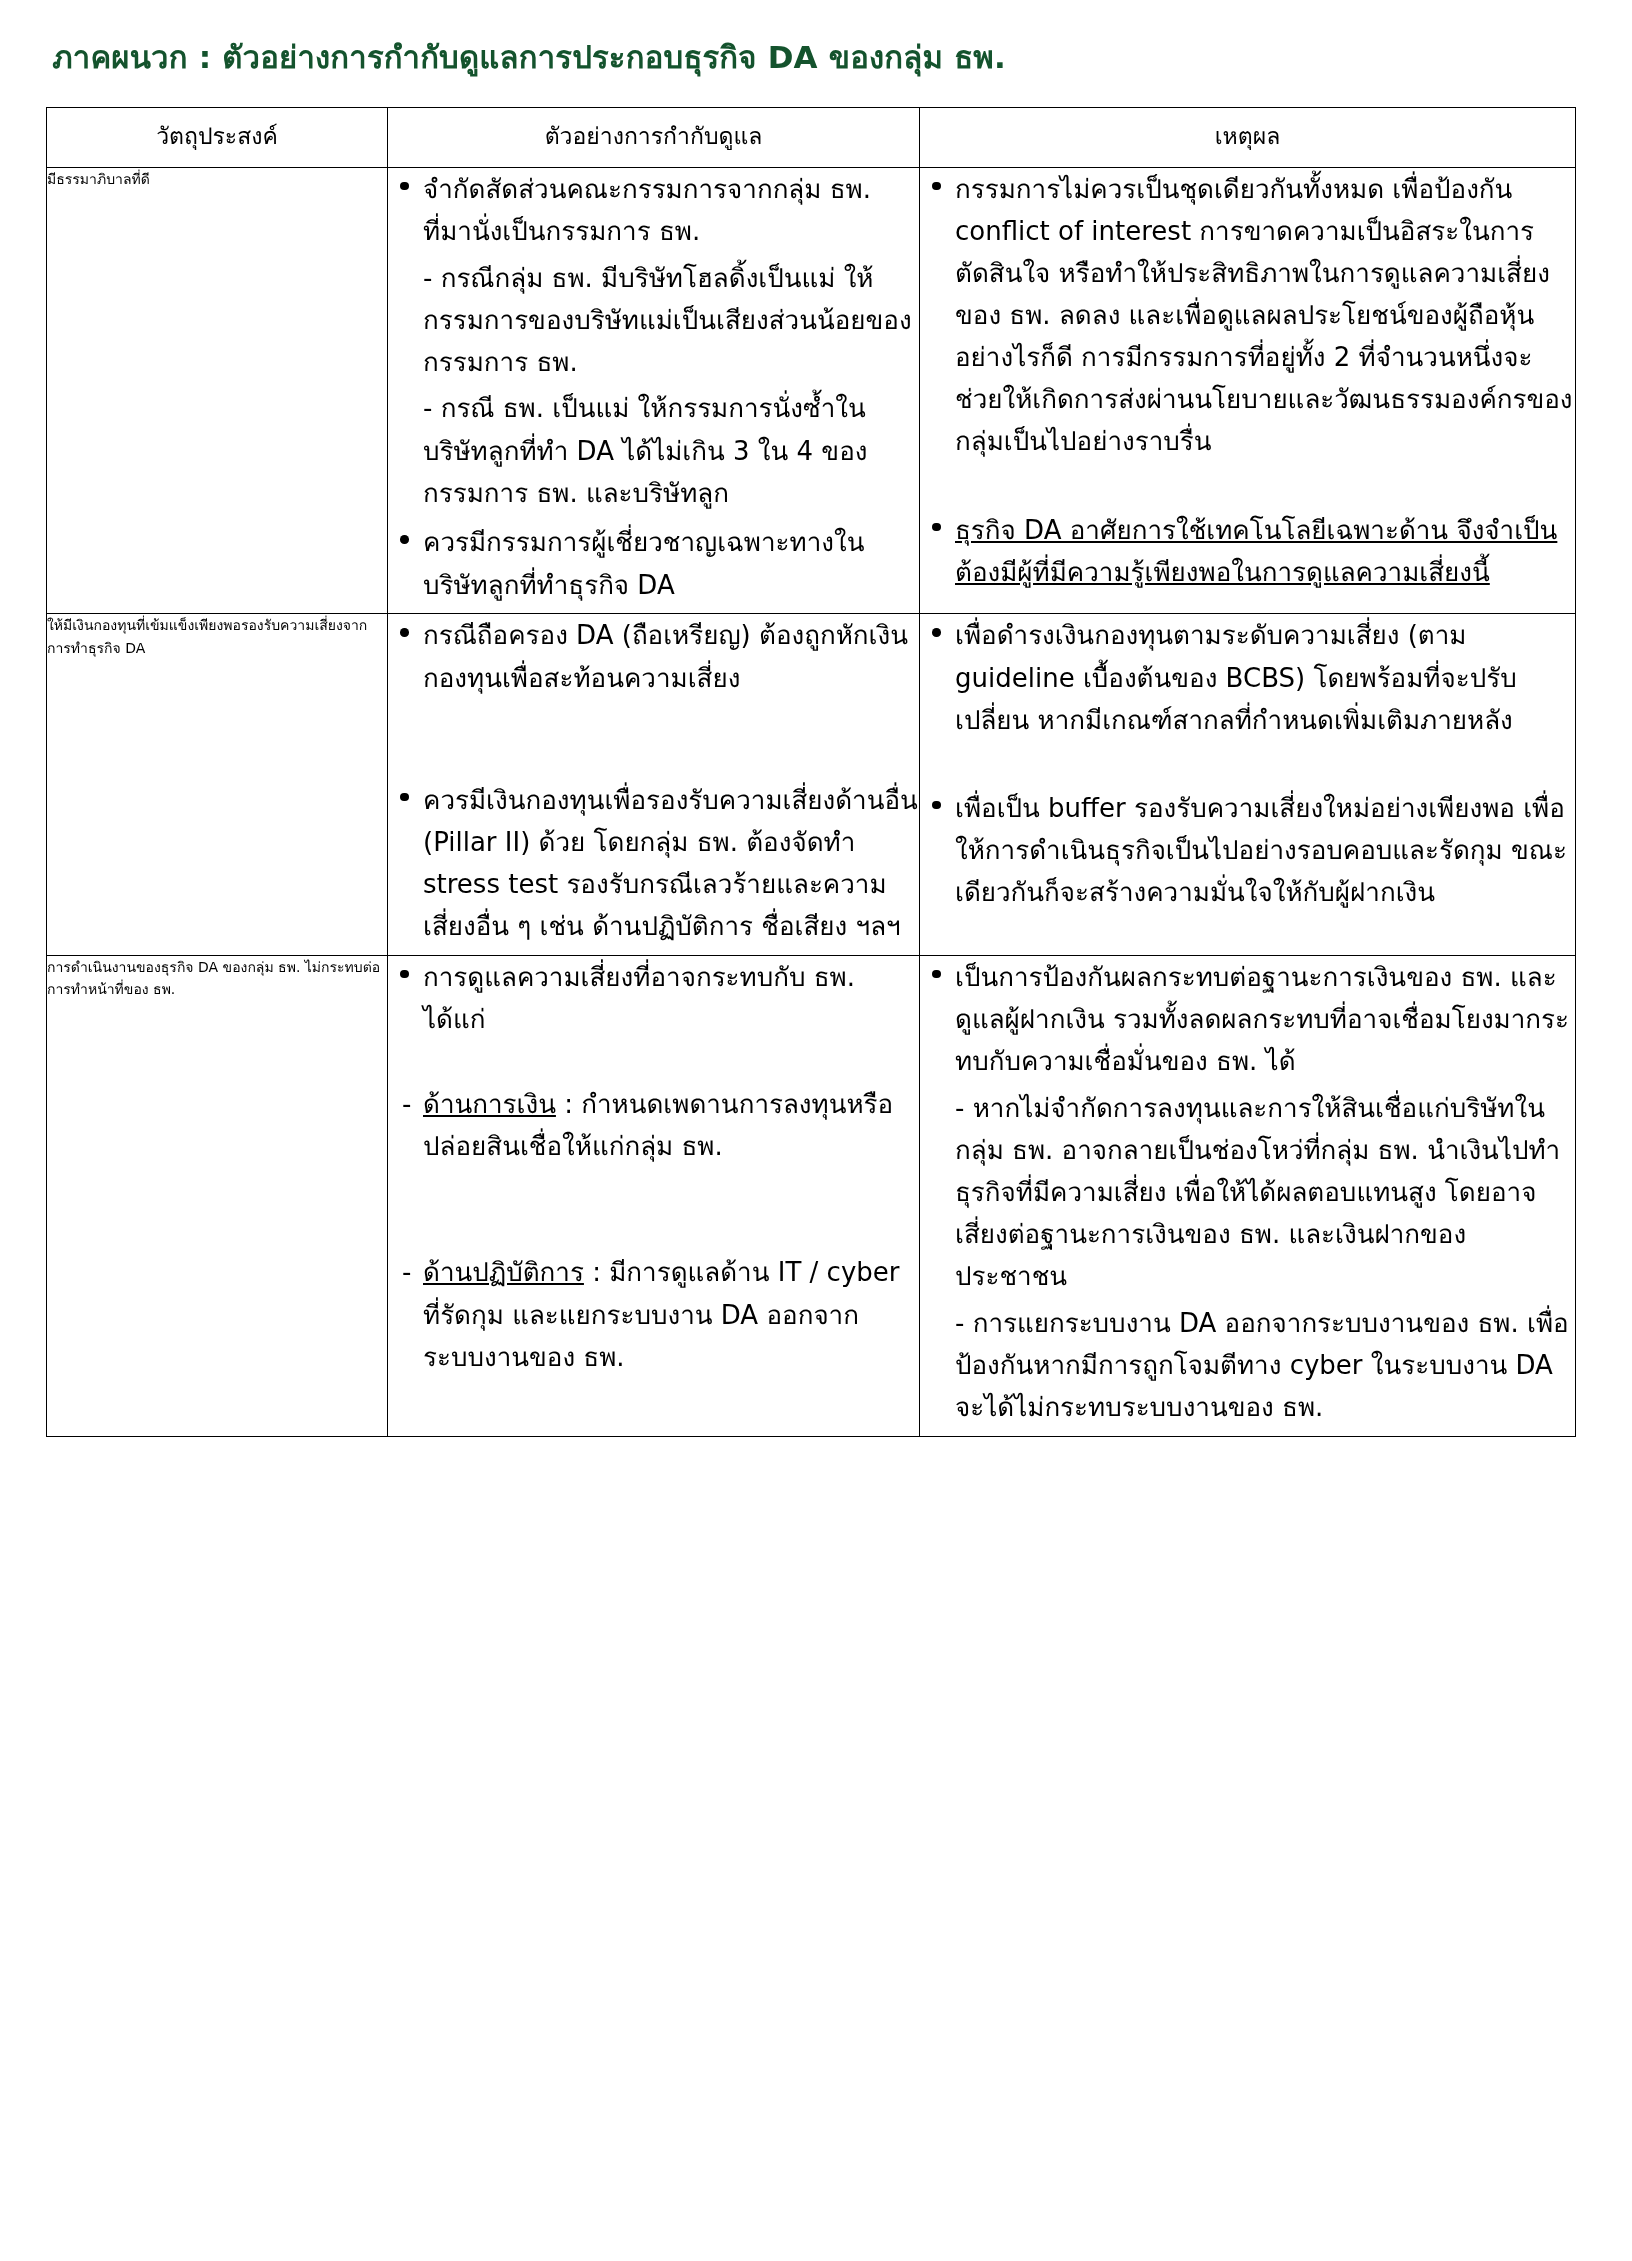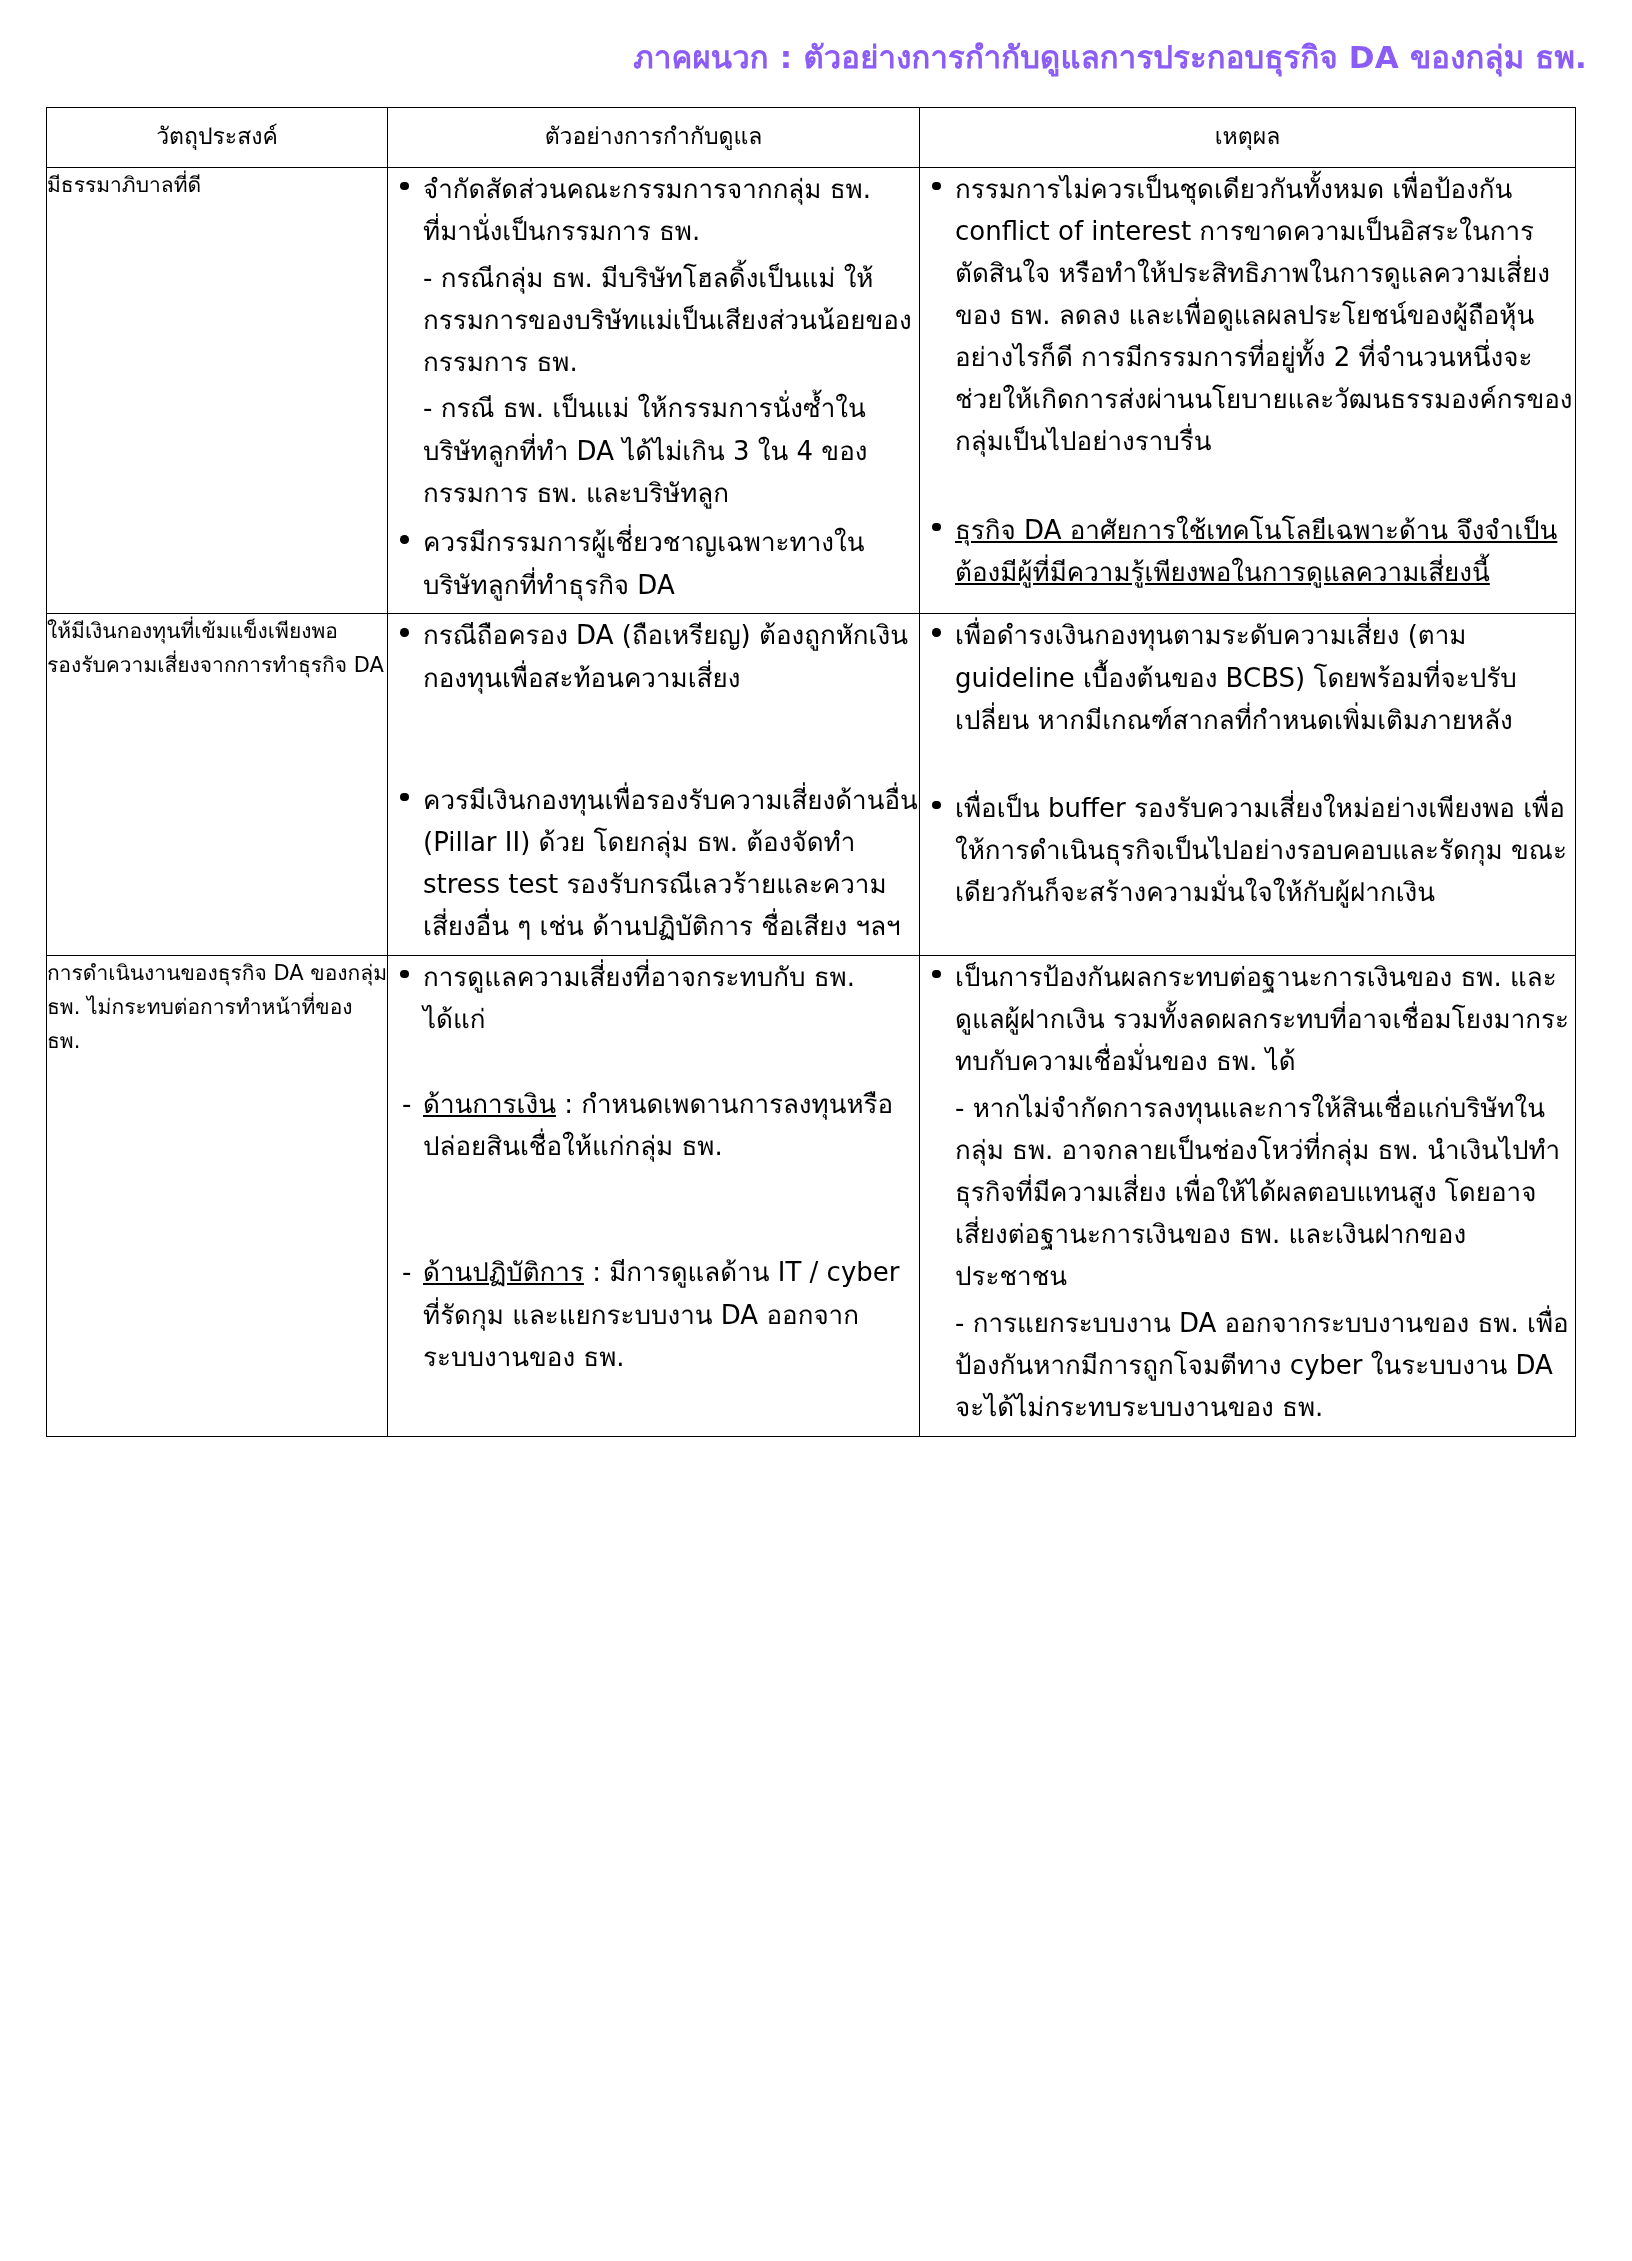--- a/index.html
+++ b/index.html
@@ -43,21 +43,21 @@
   col.c1 { width: 341px; }
   col.c2 { width: 532px; }
   col.c3 { width: 656px; }
 
   .hdr-obj, .hdr-ex, .hdr-reason {
     font-size: 23px;
   }
 
   td.col-objective {
     padding: 14px 7.7px 18.5px 14px;
-    font-size: 21px;
+    font-size: 14px;
     line-height: 1.62;
   }
   td.col-body {
     padding: 14px 12.3px 21.6px 7.7px;
     font-size: 26px;
     line-height: 1.62;
   }
   ul.bullets {
     list-style: none;
     margin: 0;
@@ -100,21 +100,21 @@
   .gap-xl { height: 80px; }
   .para {
     margin: 0 0 4.6px 0;
   }
 </style>
 </head>
 <body>
 
 <div class="page">
 
-  <div class="doc-title" style="color: #8b5cf6; text-align: right;">ภาคผนวก : ตัวอย่างการกำกับดูแลการประกอบธุรกิจ DA ของกลุ่ม ธพ.</div>
+  <div class="doc-title" style="color: #14532d;">ภาคผนวก : ตัวอย่างการกำกับดูแลการประกอบธุรกิจ DA ของกลุ่ม ธพ.</div>
 
   <table class="main">
     <colgroup>
       <col class="c1">
         <col class="c2">
         <col class="c3">
     </colgroup>
     <thead>
       <tr>
         <th class="hdr-obj">วัตถุประสงค์</th>

